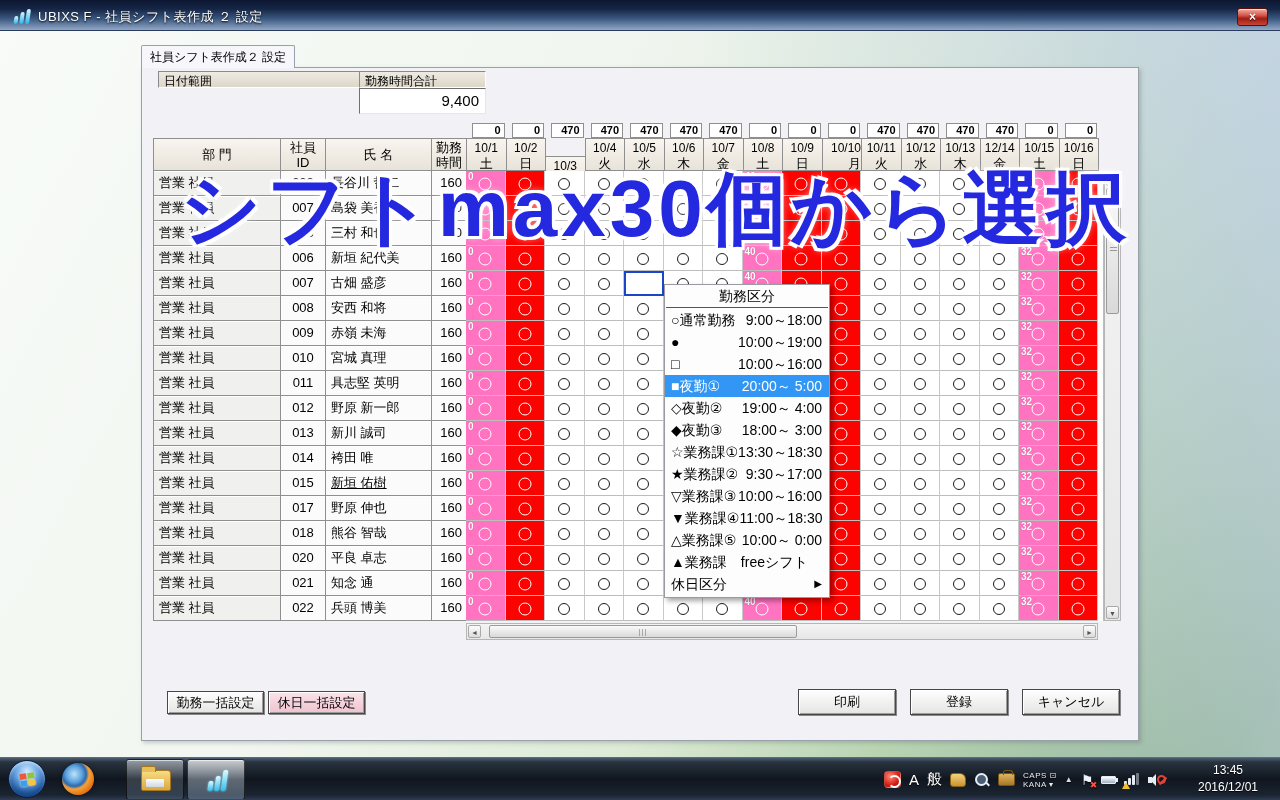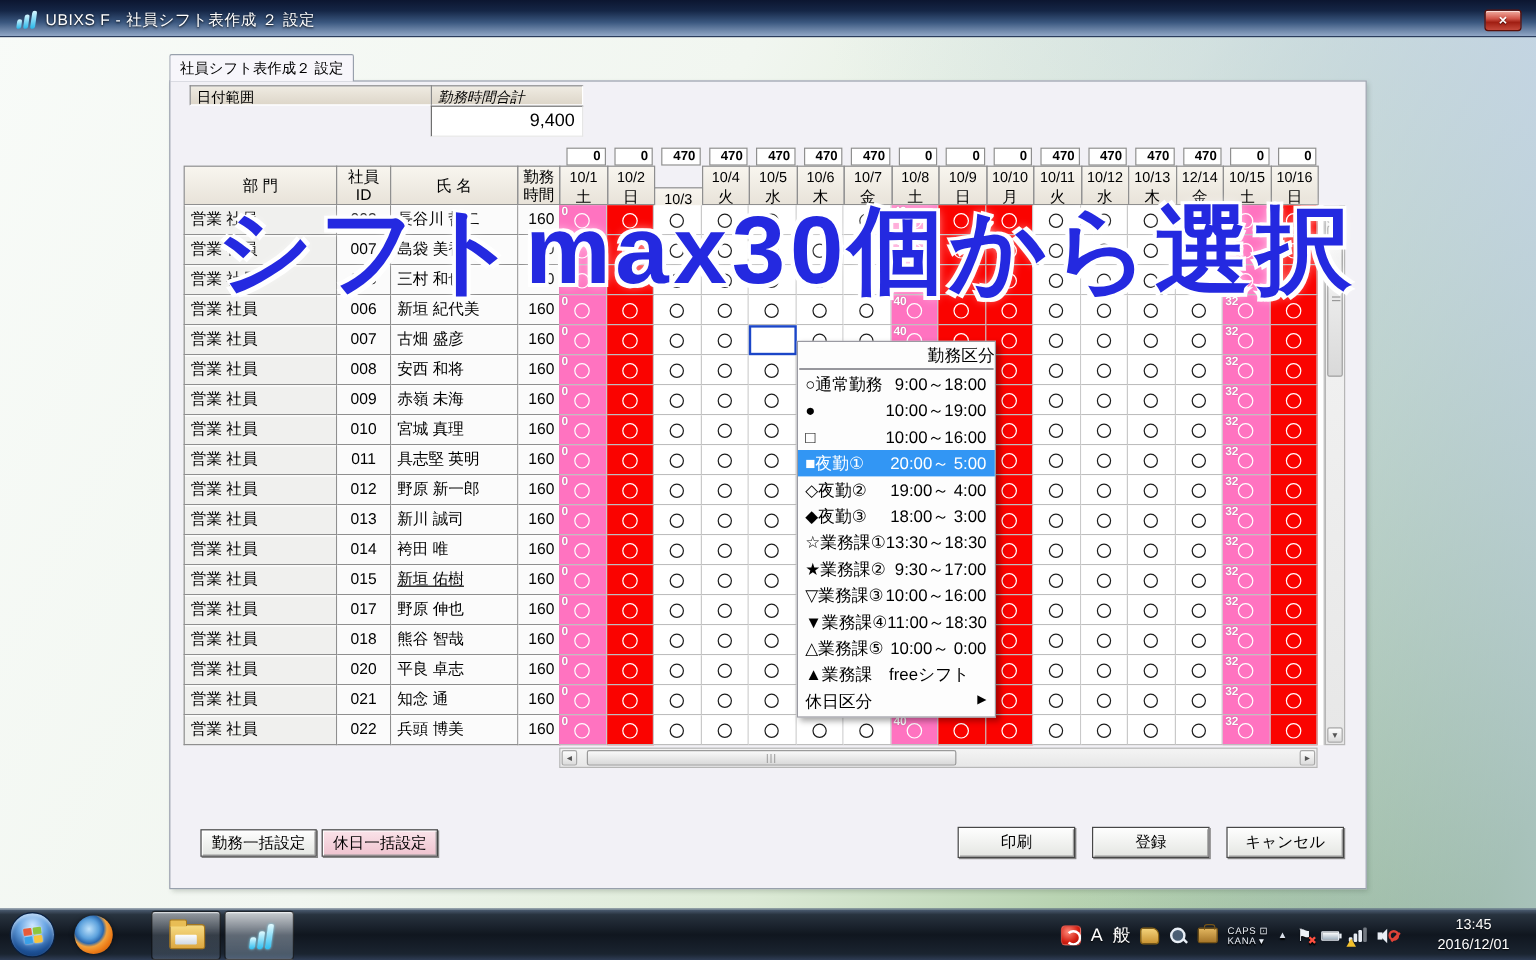--- a/index.html
+++ b/index.html
@@ -38,21 +38,21 @@
     box-shadow:2px 2px 4px rgba(60,80,60,.25); }
 
   .grp-h { position:absolute; height:17px; font-size:12px; padding:1px 0 0 5px;
     background:linear-gradient(#efebe2,#ddd6c9); border:1px solid;
     border-color:#8a8a8a #fff #fff #8a8a8a; }
   .field { position:absolute; height:26px; background:#fff; border:1px solid;
     border-color:#6f6f6f #e6e6e6 #e6e6e6 #6f6f6f; font-size:15px; line-height:24px; }
   #date-field { left:16px; top:20px; width:202px; padding-left:4px; letter-spacing:.3px; }
   #total-field { left:217px; top:20px; width:127px; text-align:right; padding-right:6px; }
   #grp-date { left:16px; top:3px; width:202px; }
-  #grp-total { left:217px; top:3px; width:127px;font-style:italic; }
+  #grp-total { left:217px; top:3px; width:127px; }
 
   
   .numbox { position:absolute; height:15px; background:#fff; border:1px solid #8f8f8f;
     font-size:11px; font-weight:bold; text-align:right; padding-right:3px; line-height:13px; }
   .dayhead { position:absolute; height:33px; background:linear-gradient(#f8f5ef,#e8e3d9);
     border:1px solid #8f8f8f; text-align:center; font-size:12px; line-height:15px; padding-top:2px; }
   .fixhead { position:absolute; background:linear-gradient(#f8f5ef,#e8e3d9);
     border:1px solid #8f8f8f; text-align:center; font-size:13px;
     display:flex; flex-direction:column; justify-content:center; line-height:15px; }
   .fixcell { position:absolute; height:25px; border-right:1px solid #8f8f8f;
@@ -72,21 +72,21 @@
   .sb { position:absolute; background:linear-gradient(#f4f4f4,#e7e7e7); border:1px solid #b6b6b6; }
   .sb-arrow { position:absolute; background:linear-gradient(#fdfdfd,#dcdcdc); border:1px solid #a9a9a9;
     color:#555; font-size:7px; text-align:center; border-radius:2px; }
   .sb-thumb { position:absolute; background:linear-gradient(#fafafa,#d9d9d9); border:1px solid #9a9a9a;
     border-radius:2px; color:#8a8a8a; text-align:center; }
 
   
   #ctx-menu { position:absolute; left:522px; top:216px; width:166px; z-index:40;
     background:#fdfdfd; border:1px solid #9a9aa2; box-shadow:3px 3px 5px rgba(0,0,0,.35);
     font-size:14px; padding-bottom:2px; }
-  #ctx-title { height:22px; text-align:right; line-height:22px; font-size:14px; }
+  #ctx-title { height:22px; text-align:center; line-height:22px; font-size:14px; }
   #ctx-sep { height:0; border-top:1px solid #55555f; margin:0 1px 1px 1px; }
   .mi { height:22px; line-height:22px; padding:0 7px 0 6px; display:flex;
     justify-content:space-between; white-space:nowrap; cursor:default; }
   .mi.selected { background:#3296f4; color:#fff; }
   .mi .mi-r { text-align:right; }
   .mi .arrow { font-size:10px; }
 
   
   .btn { position:absolute; border:1px solid #474747; font-size:13px; text-align:center;
     background:linear-gradient(#fefefe,#e4e6e2); cursor:pointer;
@@ -341,21 +341,21 @@
         <div class="dayhead" style="left: 600.5px; top: 70px; width: 40.5px;">
           <div>10/8</div>
           <div style="font-size:13px">土</div>
         </div>
         <div class="numbox" style="left: 646px; top: 55px; width: 32.5px;">0</div>
         <div class="dayhead" style="left: 640px; top: 70px; width: 40.5px;">
           <div>10/9</div>
           <div style="font-size:13px">日</div>
         </div>
         <div class="numbox" style="left: 685.5px; top: 55px; width: 32.5px;">0</div>
-        <div class="dayhead" style="left: 679.5px; top: 70px; width: 40.5px;">
+        <div class="dayhead" style="left: 679.5px; top: 70px; width: 40.5px; text-align: right;">
           <div>10/10</div>
           <div style="font-size:13px">月</div>
         </div>
         <div class="numbox" style="left: 725px; top: 55px; width: 32.5px;">470</div>
         <div class="dayhead" style="left: 719px; top: 70px; width: 40.5px;">
           <div>10/11</div>
           <div style="font-size:13px">火</div>
         </div>
         <div class="numbox" style="left: 764.5px; top: 55px; width: 32.5px;">470</div>
         <div class="dayhead" style="left: 758.5px; top: 70px; width: 40.5px;">

